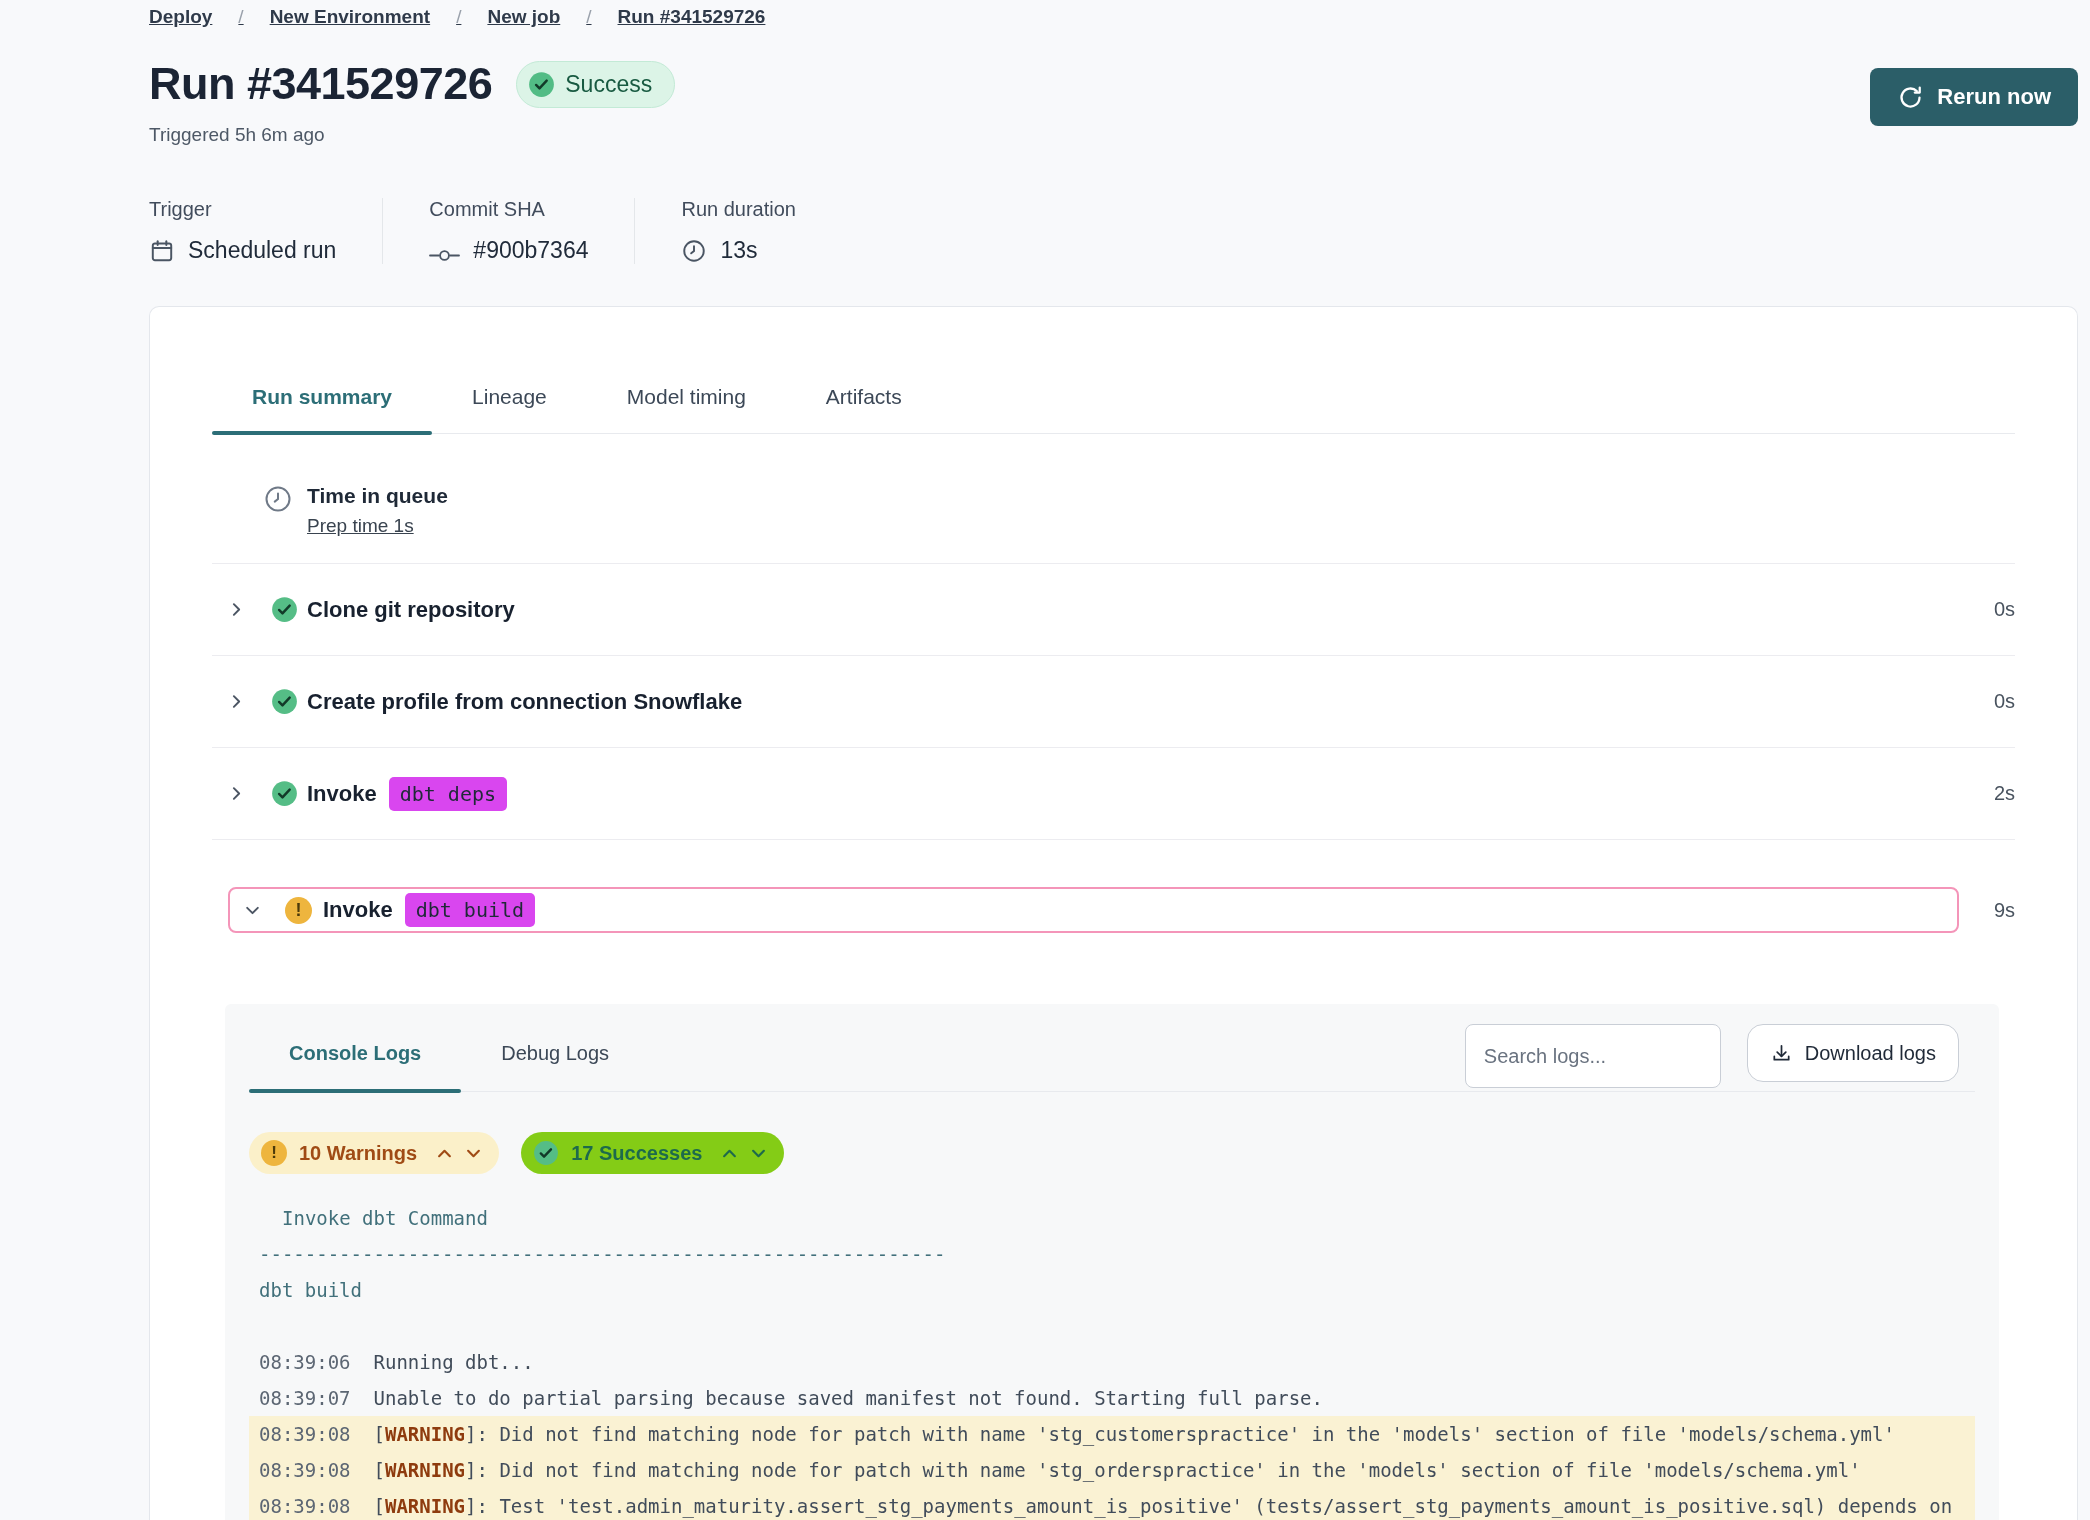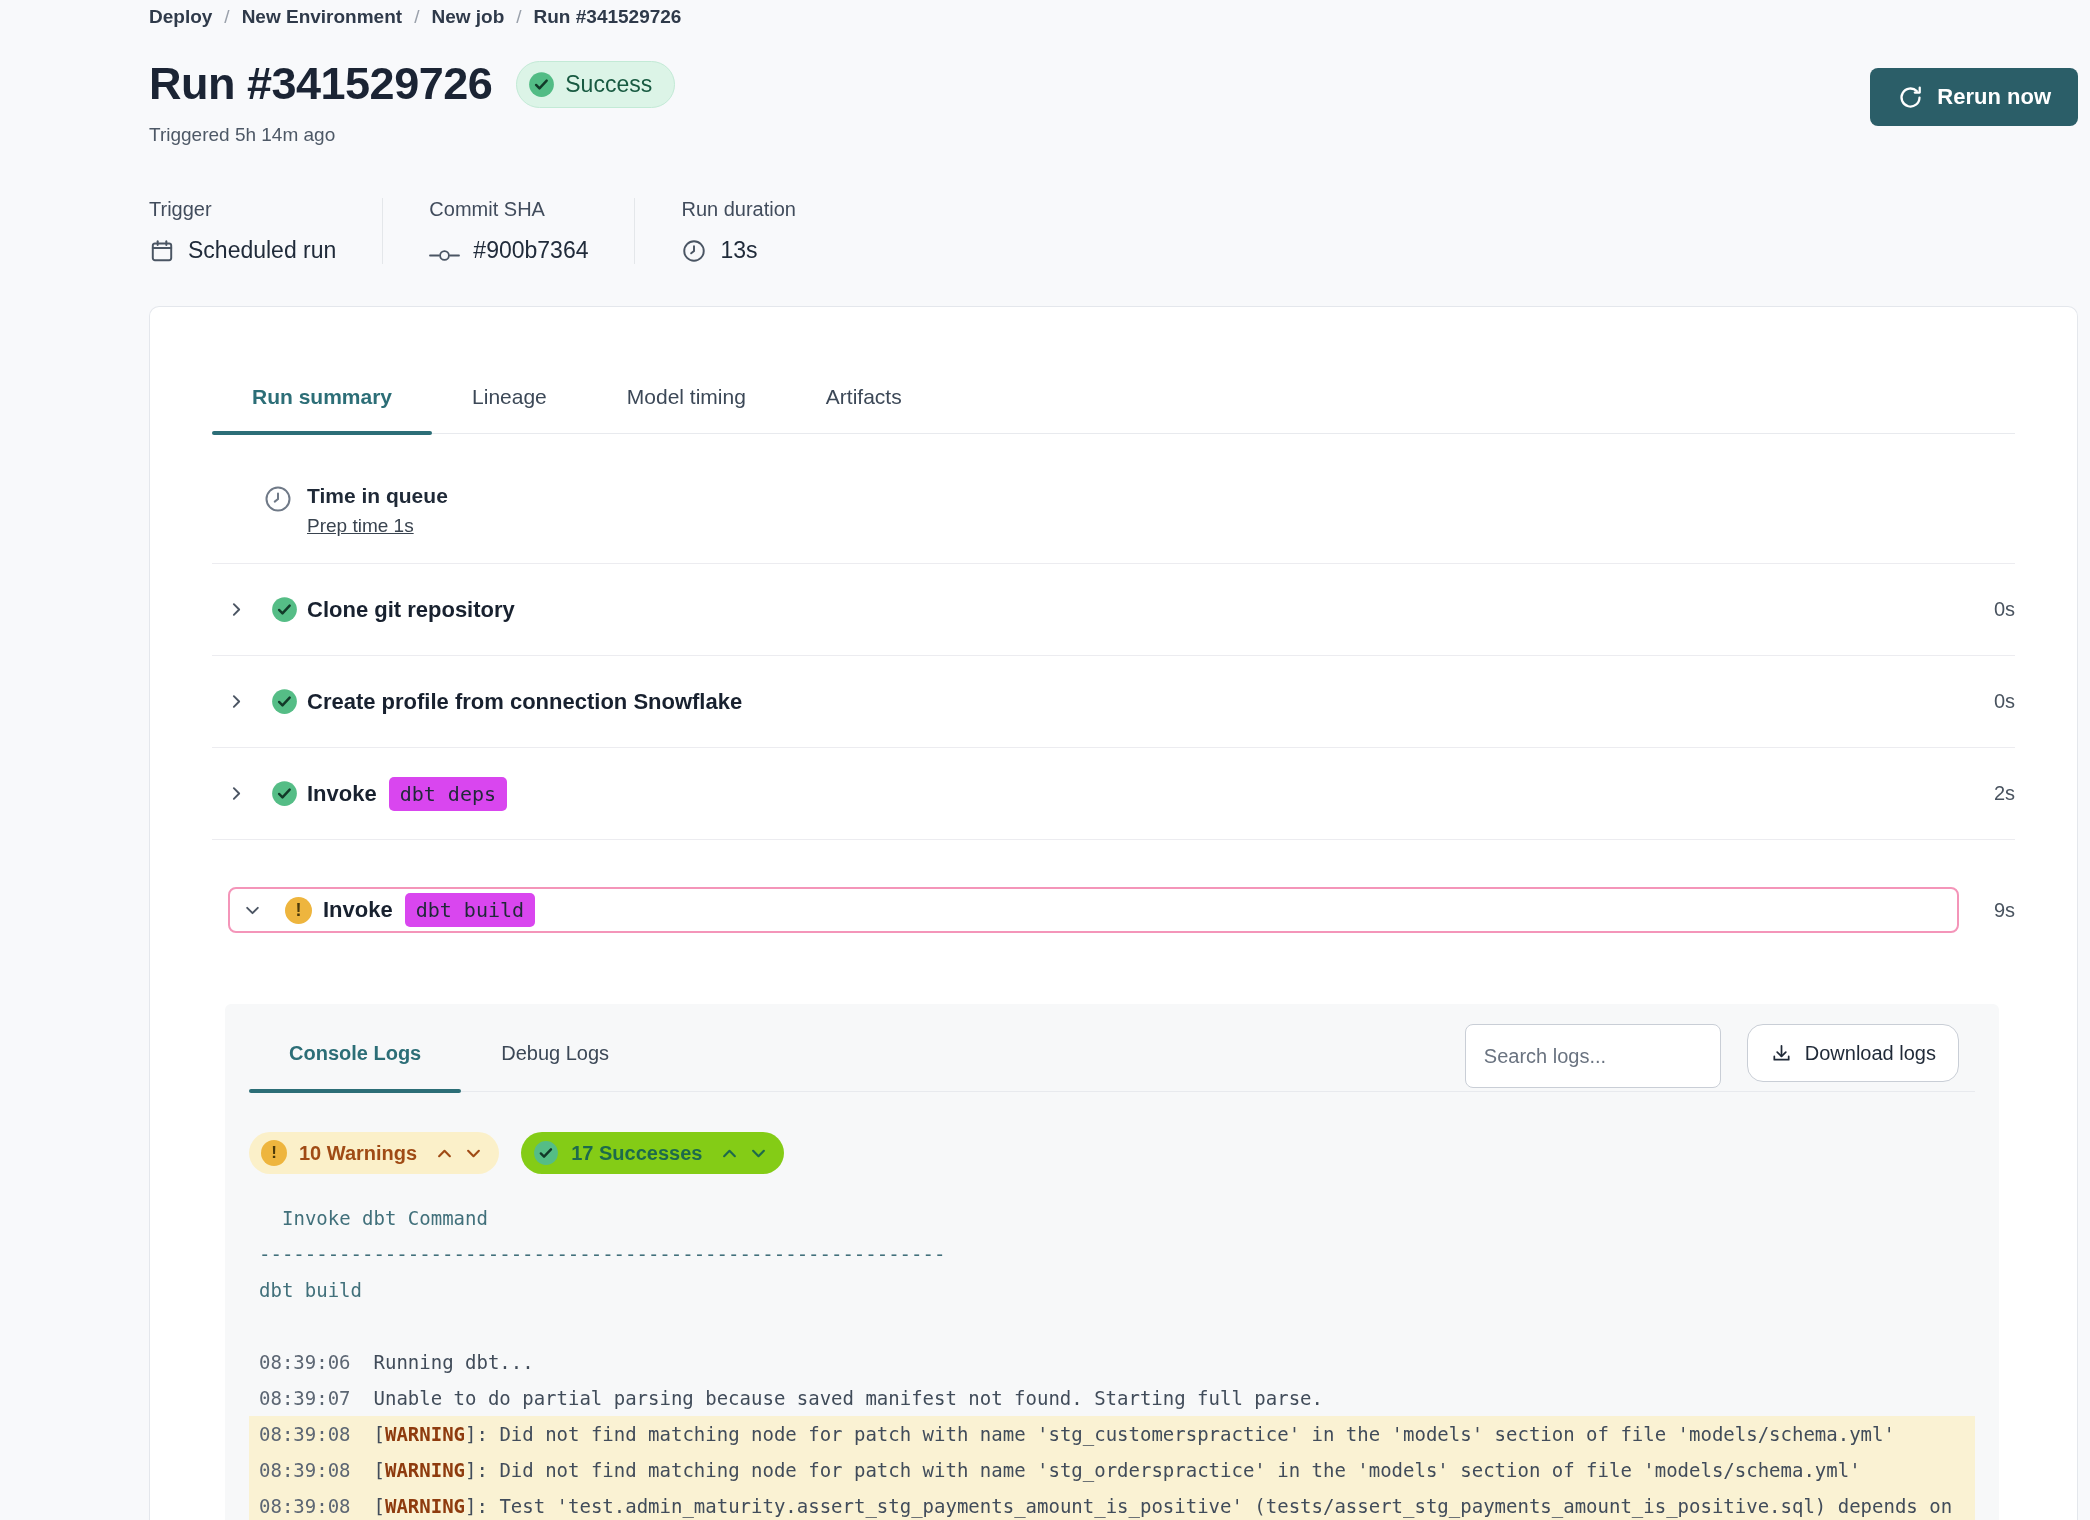--- a/index.html
+++ b/index.html
@@ -1,21 +1,21 @@
 <!DOCTYPE html>
 <html><head>
 <meta charset="utf-8">
 <style>
   * { margin:0; padding:0; box-sizing:border-box; }
   html,body { width:2090px; height:1520px; overflow:hidden; background:#f8f9fb;
               font-family:"Liberation Sans", sans-serif; color:#1f2937; }
 
   
   .page-header { position:relative; padding:6px 12px 0 149px; }
-  .breadcrumb { font-size:19px; color:#2f3a4a; display:flex; gap:12px; align-items:center; }
+  .breadcrumb { font-size:19px; color:#2f3a4a; display:flex; gap:26px; align-items:center;text-decoration:underline; }
   .breadcrumb .bc-item { font-weight:700; }
   .breadcrumb .bc-item.mid { font-weight:600; }
   .breadcrumb .bc-sep { color:#9aa1ab; font-weight:400; }
   .title-row { display:flex; align-items:center; gap:24px; margin-top:30px; }
   h1.run-title { font-size:45px; font-weight:700; color:#1b2434; letter-spacing:-0.5px; }
   .badge-success { display:inline-flex; align-items:center; gap:10px; background:#dcf4e7;
                    border:1px solid #c3ead6; border-radius:26px; padding:9px 22px 9px 11px;
                    font-size:23px; color:#185a41; }
   .triggered { margin-top:14px; font-size:19px; color:#4d5866; }
   .rerun-btn { position:absolute; right:12px; top:68px; display:flex; align-items:center; gap:13px;
@@ -120,21 +120,21 @@
   <div class="title-row">
     <h1 class="run-title">Run #341529726</h1>
     <span class="badge-success">
       <svg width="27" height="27" viewBox="0 0 24 24">
           <circle cx="12" cy="12" r="11" fill="#52bc85"></circle>
           <path d="M7.2 12.4l3 3 6.4-6.8" stroke="#123a29" stroke-width="2.2" fill="none" stroke-linecap="round" stroke-linejoin="round"></path>
         </svg>
       <span>Success</span>
     </span>
   </div>
-  <div class="triggered">Triggered 5h 14m ago</div>
+  <div class="triggered">Triggered 5h 6m ago</div>
 
   <button class="rerun-btn">
     <svg width="27" height="27" viewBox="0 0 24 24" fill="none" stroke="#ffffff" stroke-width="2" stroke-linecap="round" stroke-linejoin="round">
         <path d="M20 12a8 8 0 1 1-2.4-5.7"></path>
         <path d="M20.2 3.2v4.4h-4.4"></path>
       </svg>
     <span>Rerun now</span>
   </button>
 </div>
 

